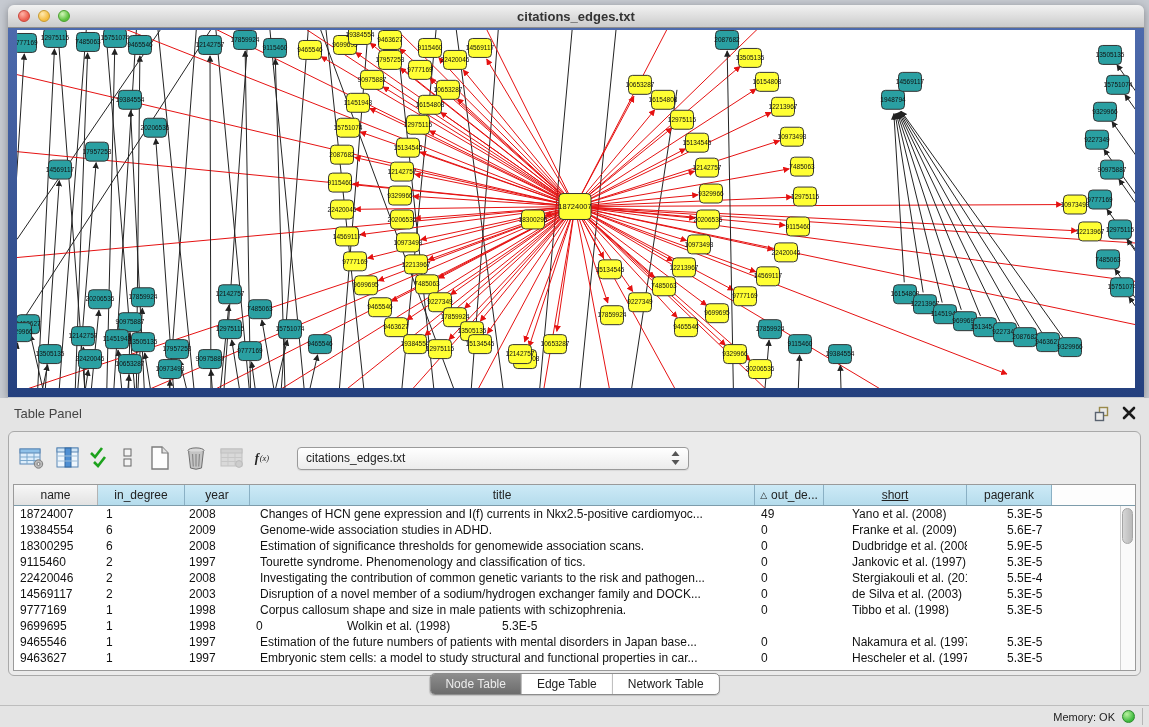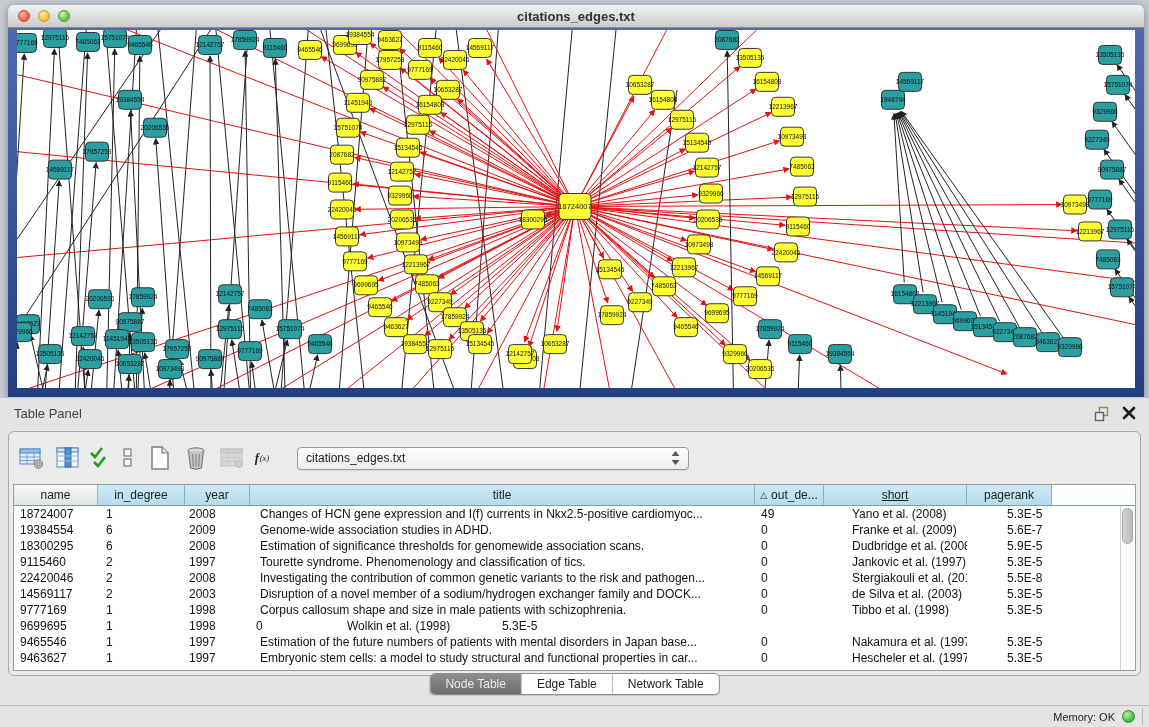--- a/index.html
+++ b/index.html
@@ -662,21 +662,21 @@
             <div class="td" style="width: 143px; padding-left: 28px;">Jankovic et al. (1997)</div>
             <div class="td" style="width: 85px; padding-left: 40px;">5.3E-5</div>
           </div>
           <div class="tr">
             <div class="td" style="width: 84px; padding-left: 6px;">22420046</div>
             <div class="td" style="width: 87px; padding-left: 8px;">2</div>
             <div class="td" style="width: 65px; padding-left: 4px;">2008</div>
             <div class="td" style="width: 505px; padding-left: 10px;">Investigating the contribution of common genetic variants to the risk and pathogen...</div>
             <div class="td" style="width: 69px; padding-left: 6px;">0</div>
             <div class="td" style="width: 143px; padding-left: 28px;">Stergiakouli et al. (2012)</div>
-            <div class="td" style="width: 85px; padding-left: 40px;">5.5E-8</div>
+            <div class="td" style="width: 85px; padding-left: 40px;">5.5E-4</div>
           </div>
           <div class="tr">
             <div class="td" style="width: 84px; padding-left: 6px;">14569117</div>
             <div class="td" style="width: 87px; padding-left: 8px;">2</div>
             <div class="td" style="width: 65px; padding-left: 4px;">2003</div>
             <div class="td" style="width: 505px; padding-left: 10px;">Disruption of a novel member of a sodium/hydrogen exchanger family and DOCK...</div>
             <div class="td" style="width: 69px; padding-left: 6px;">0</div>
             <div class="td" style="width: 143px; padding-left: 28px;">de Silva et al. (2003)</div>
             <div class="td" style="width: 85px; padding-left: 40px;">5.3E-5</div>
           </div>

